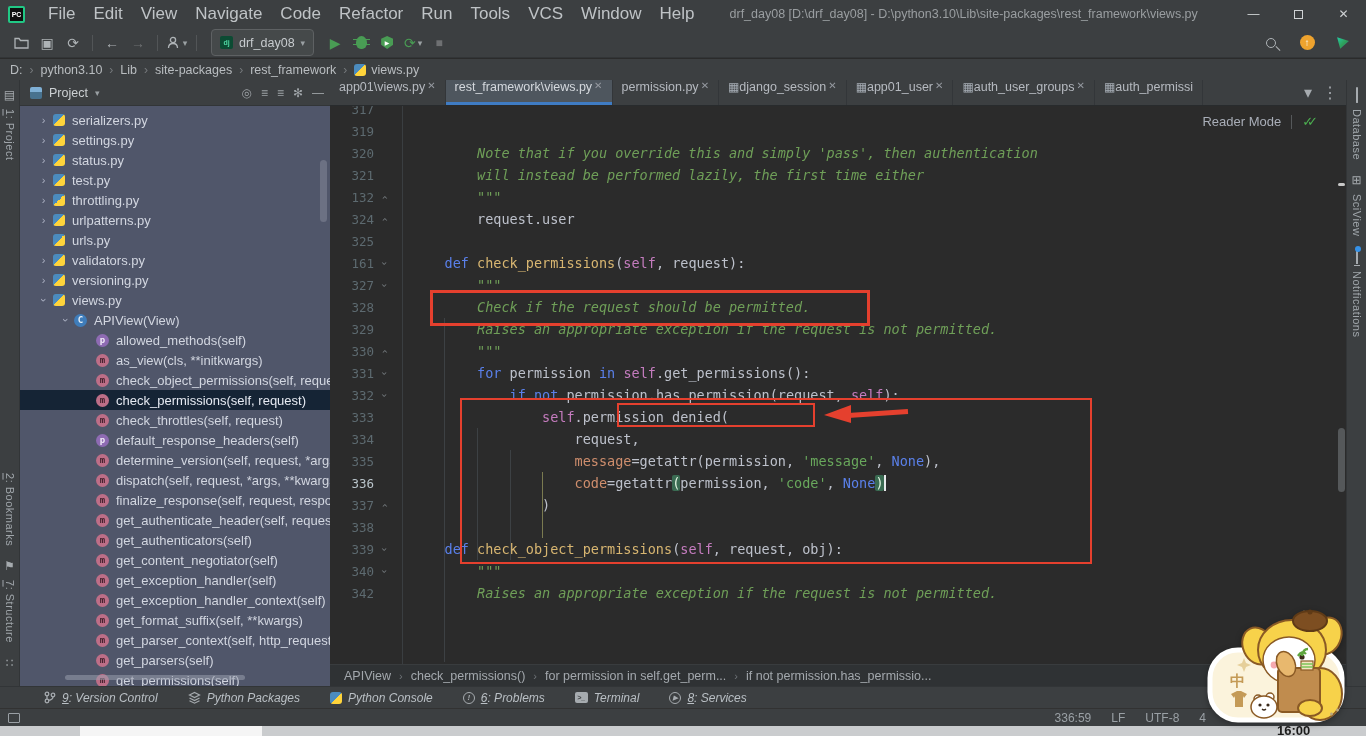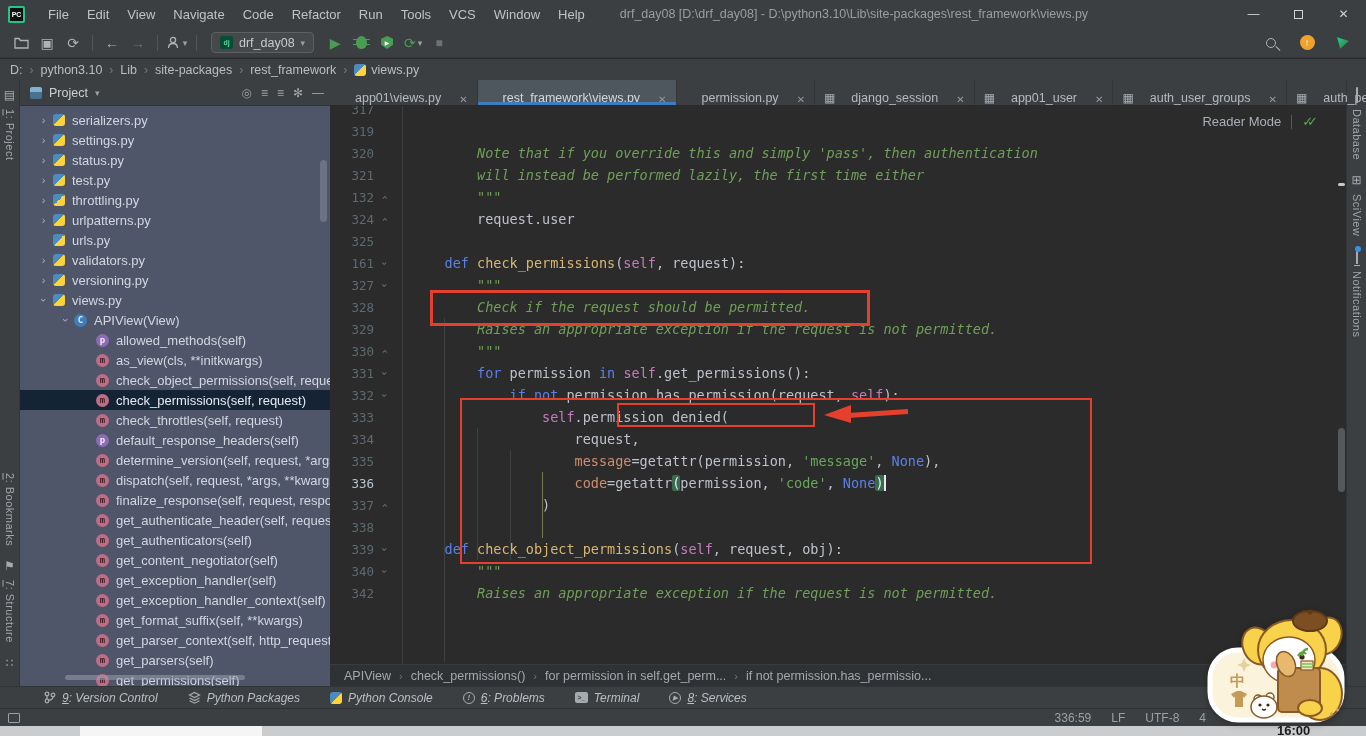--- a/index.html
+++ b/index.html
@@ -8,32 +8,32 @@
     position:relative; width:1366px; height:736px; overflow:hidden;
     font-family:"Liberation Sans", sans-serif; color:#bbb;
     background:var(--editor_bg); user-select:none;
   }
   
   .titlebar { position:absolute; top:0; left:0; right:0; height:28px; background:var(--chrome);
     display:flex; align-items:center; }
   .pc-logo { width:17px; height:17px; margin:0 14px 0 8px; background:#101010; border:2px solid #21c885;
     border-radius:2px; color:#fff; font-size:7px; font-weight:bold; display:flex; align-items:center; justify-content:center; }
   .menus { display:flex; height:100%; }
-  .menu-item { padding:0 9px; font-size:13px; color:#bfc3c6; display:flex; align-items:center; cursor:default; }
+  .menu-item { padding:0 9px; font-size:17px; color:#bfc3c6; display:flex; align-items:center; cursor:default; }
   .win-title { flex:1; margin-left:26px; font-size:12.5px; color:#9a9ea1; white-space:nowrap; overflow:hidden; }
   .win-controls { display:flex; height:100%; }
   .win-btn { width:45px; height:100%; display:flex; align-items:center; justify-content:center; color:#cfd2d4; font-size:12px; }
   .max-glyph { width:9px; height:9px; border:1px solid #cfd2d4; }
   
   .toolbar { position:absolute; top:28px; left:0; right:0; height:30px; background:var(--chrome);
     border-bottom:1px solid #323537; display:flex; align-items:center; padding-left:8px; }
   .tb-ic { height:22px; min-width:24px; display:flex; align-items:center; justify-content:center;
     color:#aeb3b6; font-size:14px; margin:0 1px; border-radius:3px; }
   .tb-sep { width:1px; height:16px; background:#525557; margin:0 6px; }
-  .run-config { height:21px; display:flex; align-items:center; gap:6px; border:1px solid #5e6163;
+  .run-config { height:27px; display:flex; align-items:center; gap:6px; border:1px solid #5e6163;
     border-radius:4px; background:#45494a; padding:0 8px; margin:0 8px; font-size:12.5px; color:#c7cbce; }
   .dj-ic { width:13px; height:13px; background:#0c4b33; border-radius:2px; color:#4fd6a2; font-size:7px;
     font-weight:bold; display:flex; align-items:center; justify-content:center; }
   .caret { font-size:9px; color:#9aa0a3; }
   .green { color:var(--run_green); }
   .bug { width:11px; height:13px; background:var(--run_green); border-radius:50% 50% 45% 45%; position:relative; }
   .bug:before { content:""; position:absolute; left:-3px; right:-3px; top:3px; border-top:1.5px solid var(--run_green); }
   .bug:after { content:""; position:absolute; left:-3px; right:-3px; top:8px; border-top:1.5px solid var(--run_green); }
   .shield { width:12px; height:13px; background:var(--run_green);
     clip-path:polygon(50% 0,100% 22%,100% 68%,50% 100%,0 68%,0 22%); display:flex; align-items:center; justify-content:center;
@@ -84,21 +84,21 @@
   .ic-badge { width:13px; height:13px; border-radius:50%; font-size:9px; font-weight:bold;
     display:flex; align-items:center; justify-content:center; font-family:"DejaVu Sans Mono",monospace; }
   .ic-cls { background:#3f7dbb; color:#e4edf5; }
   .ic-m { background:#bd6e87; color:#47212e; }
   .ic-p { background:#8e6bb3; color:#f0eaf7; }
   .vthumb { position:absolute; right:3px; top:80px; width:7px; height:62px; background:#85899a88; border-radius:4px; }
   .hthumb { position:absolute; left:45px; bottom:6px; width:180px; height:5px; background:#9aa0ae88; border-radius:3px; }
   
   .editor { width:1016px; display:flex; flex-direction:column; flex-shrink:0; background:var(--editor_bg); }
   .tabbar { height:26px; background:var(--chrome); display:flex; align-items:stretch; border-bottom:1px solid #282b2d; }
-  .tab { display:flex; align-items:flex-end; gap:16px; padding:0 9px; font-size:12.5px; color:#b6bac0;
+  .tab { display:flex; align-items:flex-start; gap:0; padding:0 9px; font-size:12.5px; color:#b6bac0;
     border-right:1px solid #333639; position:relative; white-space:nowrap; }
   .tab.active { background:#4e565e; color:#d4d8dd; }
   .tab.active:after { content:""; position:absolute; left:0; right:0; bottom:0; height:3px; background:var(--accent_blue); }
   .tab .x { color:#9599a0; font-size:10px; margin-left:2px; }
   .tab .tbl { color:#a6adb5; font-size:12px; }
   .tab-extras { margin-left:auto; display:flex; align-items:center; gap:10px; padding-right:8px; color:#a6abaf; }
   .code-region { position:relative; height:558px; overflow:hidden; background:var(--editor_bg);
     font-family:"DejaVu Sans Mono",monospace; }
   .code-lines { margin-top:-8px; }
   .code-line { height:22px; display:flex; align-items:center; }

